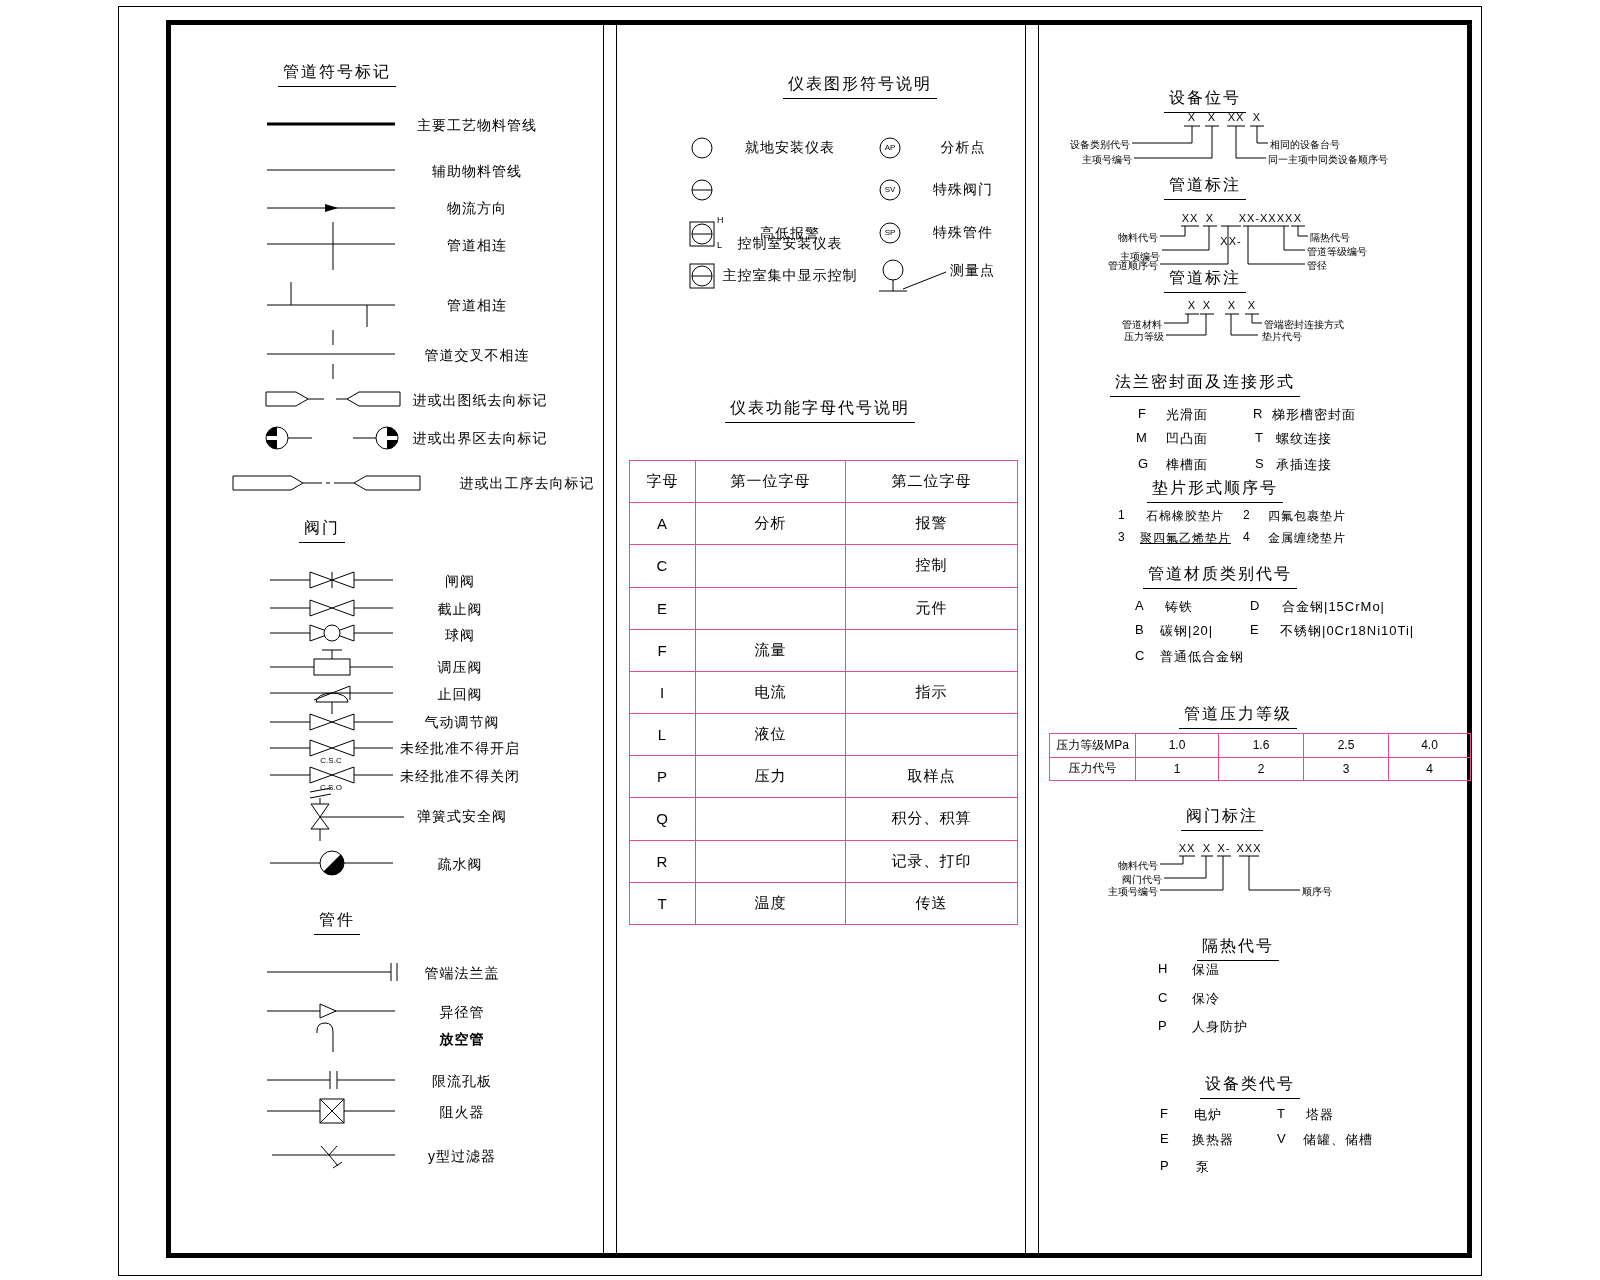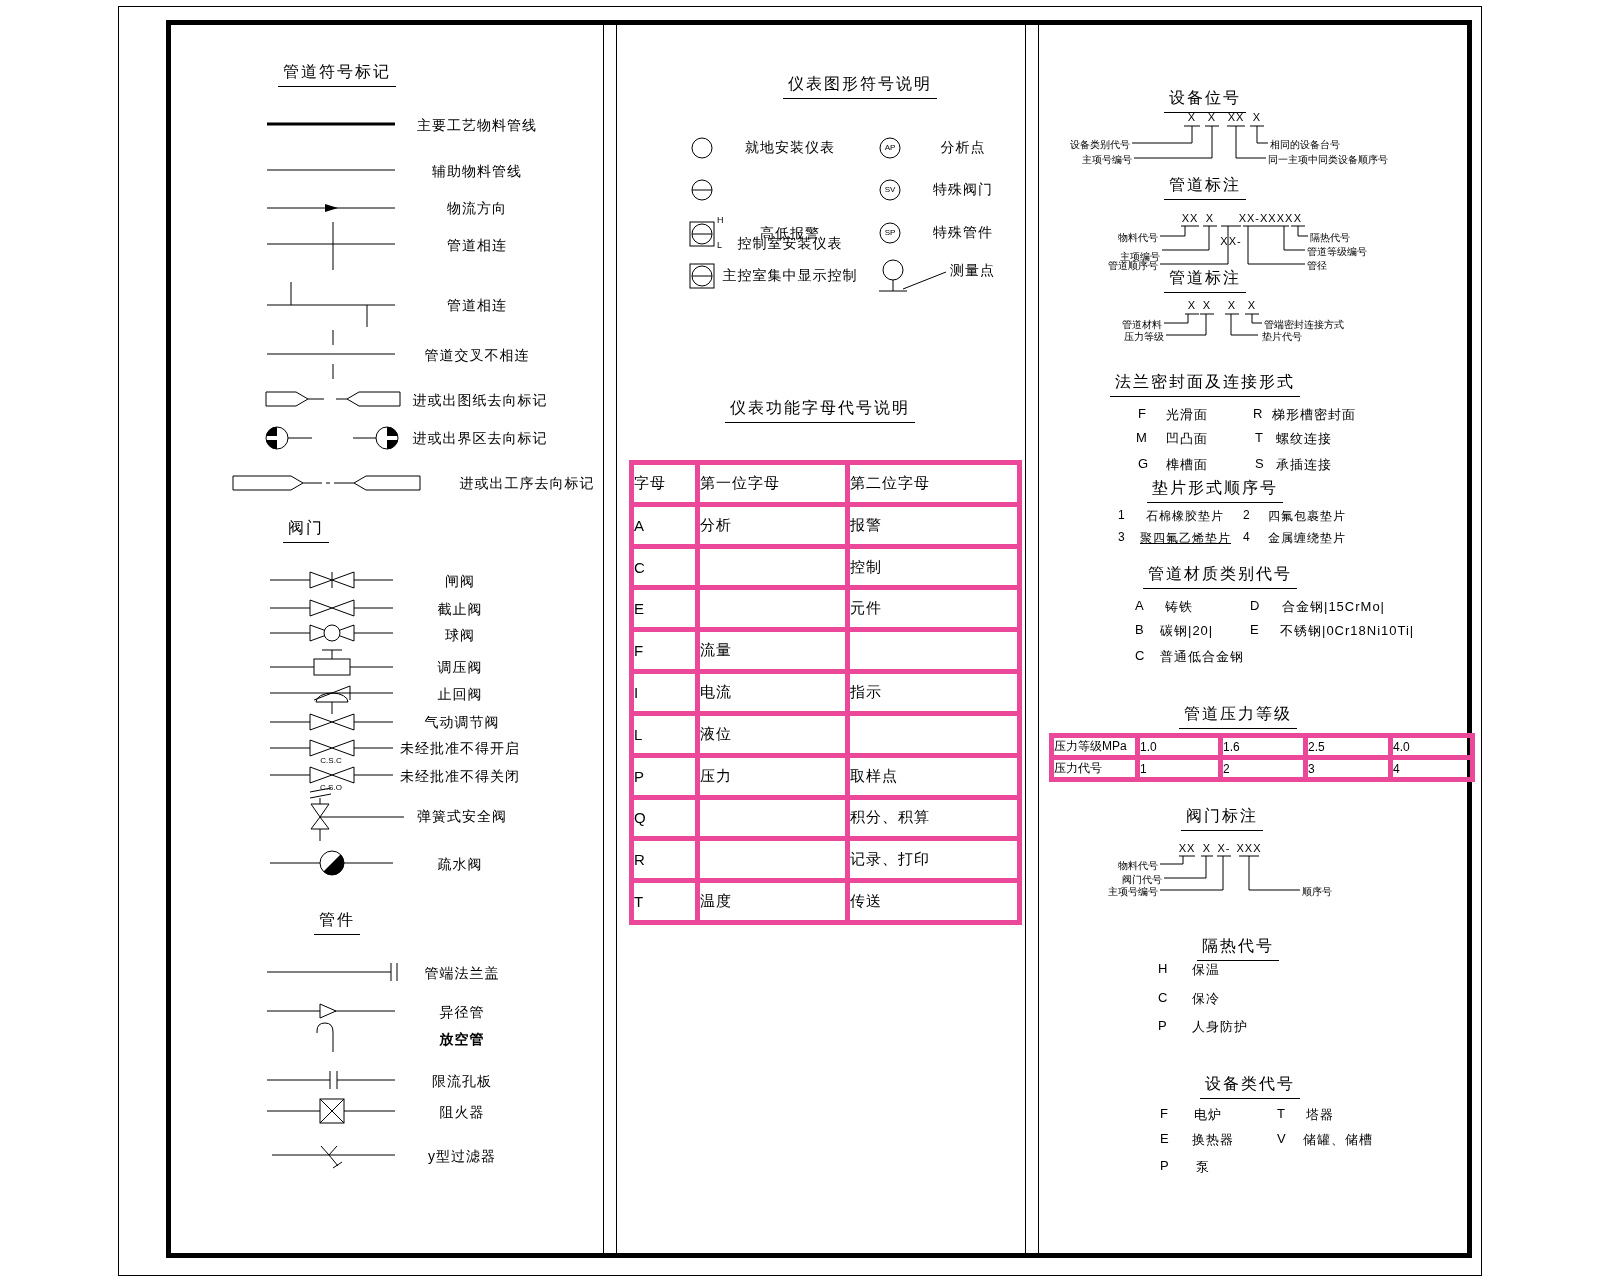--- a/index.html
+++ b/index.html
@@ -11,21 +11,21 @@
   .lbl{position:absolute;font-size:14px;letter-spacing:1px;white-space:nowrap;}
   .ctr{transform:translateX(-50%);}
   .rgt{transform:translateX(-100%);}
   .sm{position:absolute;font-size:10px;letter-spacing:0;white-space:nowrap;}
   .xs{position:absolute;font-size:11px;letter-spacing:1px;transform:translateX(-50%);white-space:nowrap;}
   .cd{position:absolute;font-size:13px;white-space:nowrap;letter-spacing:1px;}
   .tiny{position:absolute;font-size:8px;white-space:nowrap;}
   .frame{position:absolute;box-sizing:border-box;}
   .vline{position:absolute;width:1px;background:#000;}
   table.grid{position:absolute;border-collapse:collapse;table-layout:fixed;}
-  .grid td{border:5px solid #ec4899;padding:0;font-size:15px;letter-spacing:1px;}
+  .grid td{border:1px solid #ec4899;text-align:center;padding:0;font-size:15px;letter-spacing:1px;}
   #ptable td{font-size:12px;letter-spacing:0;}
 </style>
 </head>
 <body>
 
 <div id="canvas">
 
   <div class="frame" style="left:118px;top:6px;width:1364px;height:1270px;border:1px solid #000;"></div>
   <div class="frame" style="left:166px;top:20px;width:1306px;height:1238px;border:5px solid #000;"></div>
   <div class="vline" style="left:603px;top:20px;height:1238px;"></div>
@@ -258,21 +258,21 @@
   <div class="lbl ctr" style="left:477px;top:117px;">主要工艺物料管线</div>
   <div class="lbl ctr" style="left:477px;top:163px;">辅助物料管线</div>
   <div class="lbl ctr" style="left:477px;top:200px;">物流方向</div>
   <div class="lbl ctr" style="left:477px;top:237px;">管道相连</div>
   <div class="lbl ctr" style="left:477px;top:297px;">管道相连</div>
   <div class="lbl ctr" style="left:477px;top:347px;">管道交叉不相连</div>
   <div class="lbl ctr" style="left:480px;top:392px;">进或出图纸去向标记</div>
   <div class="lbl ctr" style="left:480px;top:430px;">进或出界区去向标记</div>
   <div class="lbl ctr" style="left:500px;top:475px;margin-left:27px;">进或出工序去向标记</div>
 
-  <div class="tt" style="left:306px;top:518px;">阀门</div>
+  <div class="tt" style="left:322px;top:518px;">阀门</div>
 
   <div class="lbl ctr" style="left:460px;top:573px;">闸阀</div>
   <div class="lbl ctr" style="left:460px;top:601px;">截止阀</div>
   <div class="lbl ctr" style="left:460px;top:627px;">球阀</div>
   <div class="lbl ctr" style="left:460px;top:659px;">调压阀</div>
   <div class="lbl ctr" style="left:460px;top:686px;">止回阀</div>
   <div class="lbl ctr" style="left:462px;top:714px;">气动调节阀</div>
   <div class="lbl ctr" style="left:460px;top:740px;">未经批准不得开启</div>
   <div class="lbl ctr" style="left:460px;top:768px;">未经批准不得关闭</div>
   <div class="lbl ctr" style="left:462px;top:808px;">弹簧式安全阀</div>

